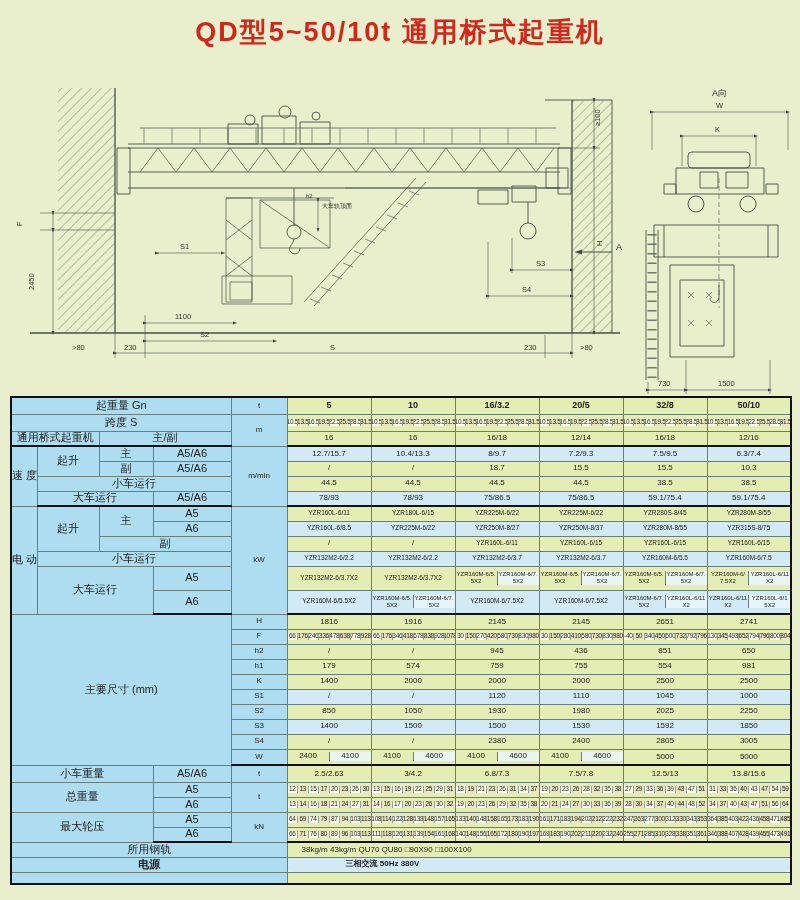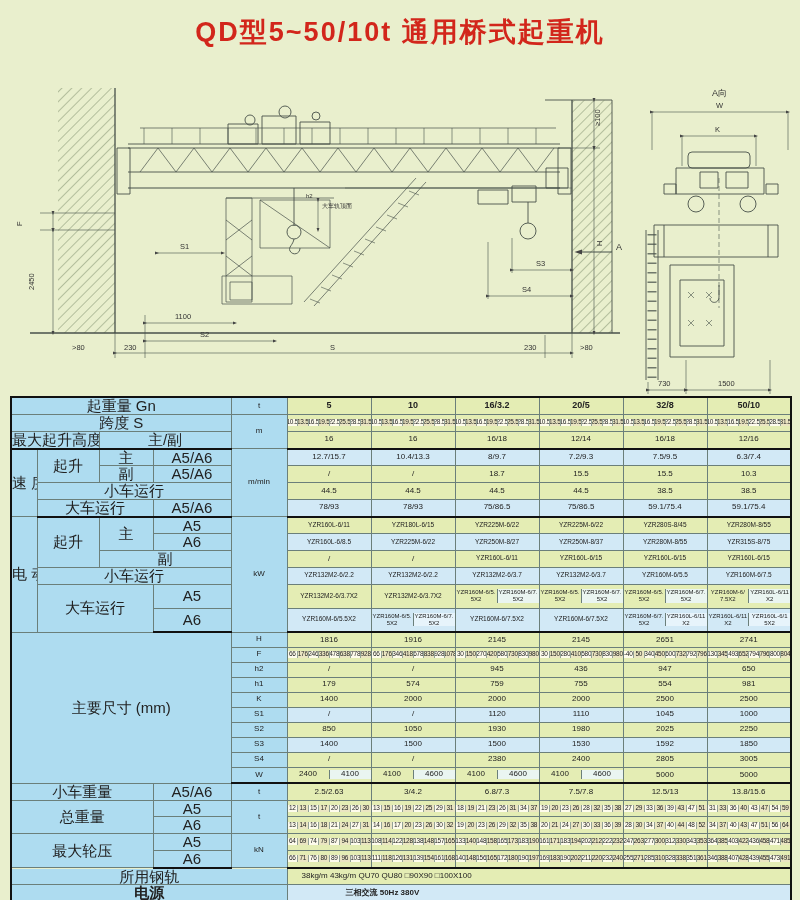--- a/index.html
+++ b/index.html
@@ -18,21 +18,21 @@
   table.spec{
     position:absolute;top:396px;left:10px;width:780px;
     border-collapse:collapse;table-layout:fixed;
     border:2px solid #111;
     font-size:8px;color:#222;
   }
   table.spec td{
     border:1px solid #6b7f7a;padding:0;text-align:center;vertical-align:middle;
     overflow:hidden;white-space:nowrap;line-height:1.05;
   }
-  td.lbl{background:#aedcf0;font-size:15px;white-space:pre-line;}
+  td.lbl{background:#aedcf0;font-size:11px;white-space:pre-line;}
   td.unit{background:#aedcf0;font-size:8px;}
   td.rowy{background:#e4edb4;}
   td.rowb{background:#d2e9f6;}
   tr:first-child td.data{font-weight:bold;font-size:9px;}
   tr.sec-end td{border-bottom:2px solid #111;}
   .minirow{display:flex;width:100%;height:100%;}
   .mini{
     flex:1 1 0;display:flex;align-items:center;justify-content:center;
     overflow:hidden;font-size:6.5px;letter-spacing:-0.3px;
   }
@@ -313,21 +313,21 @@
             <span class="mini">16.5</span>
             <span class="mini">19.5</span>
             <span class="mini">22.5</span>
             <span class="mini">25.5</span>
             <span class="mini">28.5</span>
             <span class="mini">31.5</span>
           </div>
         </td>
       </tr>
       <tr class="sec-end" style="height: 15px;">
-        <td class="lbl" colspan="2">最大起升高度</td>
+        <td class="lbl" colspan="2">通用桥式起重机</td>
         <td class="lbl" colspan="2">主/副</td>
         <td class="data rowy">16</td>
         <td class="data rowy">16</td>
         <td class="data rowy">16/18</td>
         <td class="data rowy">12/14</td>
         <td class="data rowy">16/18</td>
         <td class="data rowy">12/16</td>
       </tr>
       <tr style="height: 15px;">
         <td class="lbl" rowspan="4">速
@@ -553,21 +553,21 @@
             <span class="mini">804</span>
           </div>
         </td>
       </tr>
       <tr style="height: 15px;">
         <td class="unit">h2</td>
         <td class="data rowy">/</td>
         <td class="data rowy">/</td>
         <td class="data rowy">945</td>
         <td class="data rowy">436</td>
-        <td class="data rowy">947</td>
+        <td class="data rowy">851</td>
         <td class="data rowy">650</td>
       </tr>
       <tr style="height: 15px;">
         <td class="unit">h1</td>
         <td class="data rowy">179</td>
         <td class="data rowy">574</td>
         <td class="data rowy">759</td>
         <td class="data rowy">755</td>
         <td class="data rowy">554</td>
         <td class="data rowy">981</td>
@@ -960,20 +960,20 @@
             <span class="mini">491</span>
           </div>
         </td>
       </tr>
       <tr style="height: 15px;">
         <td class="lbl" colspan="5">所用钢轨</td>
         <td class="data rowy" colspan="6" style="padding-left: 14px; text-align: left;">38kg/m  43kg/m  QU70  QU80  □90X90  □100X100</td>
       </tr>
       <tr style="height: 15px; font-weight: bold;">
         <td class="lbl" colspan="5">电源</td>
-        <td class="data rowb" colspan="6" style="padding-left: 58px; text-align: left;">三相交流  50Hz  380V</td>
+        <td class="data rowb" colspan="6" style="padding-left: 58px; text-align: left; border-radius: 7px;">三相交流  50Hz  380V</td>
       </tr>
       <tr style="height: 12px;">
         <td class="lbl" colspan="5"></td>
         <td class="data rowy" colspan="6"></td>
       </tr>
     </tbody>
 </table>
 
 </body></html>

